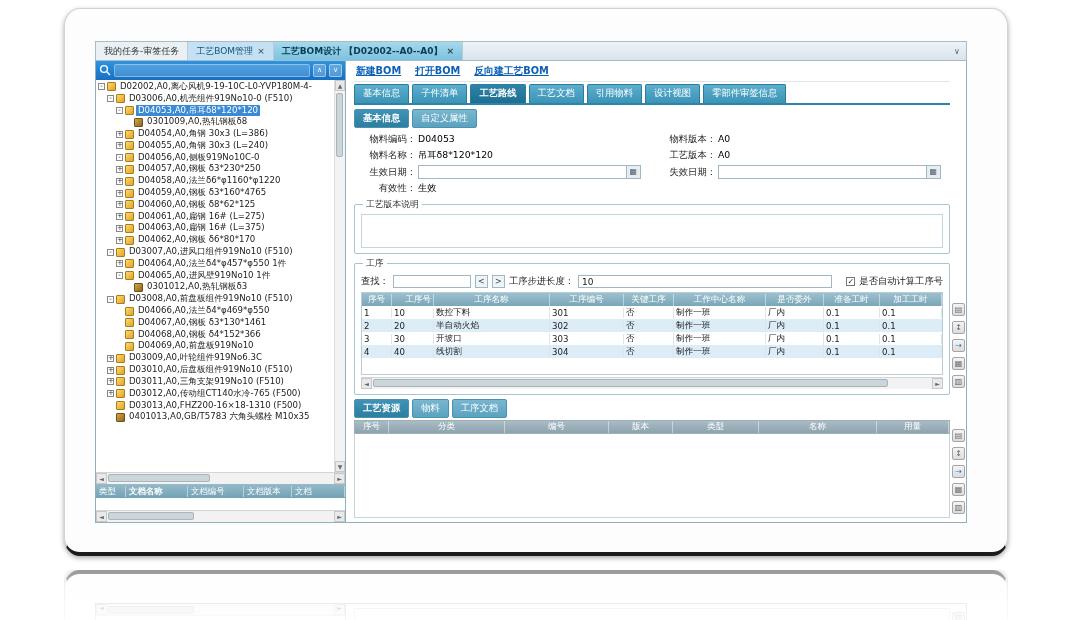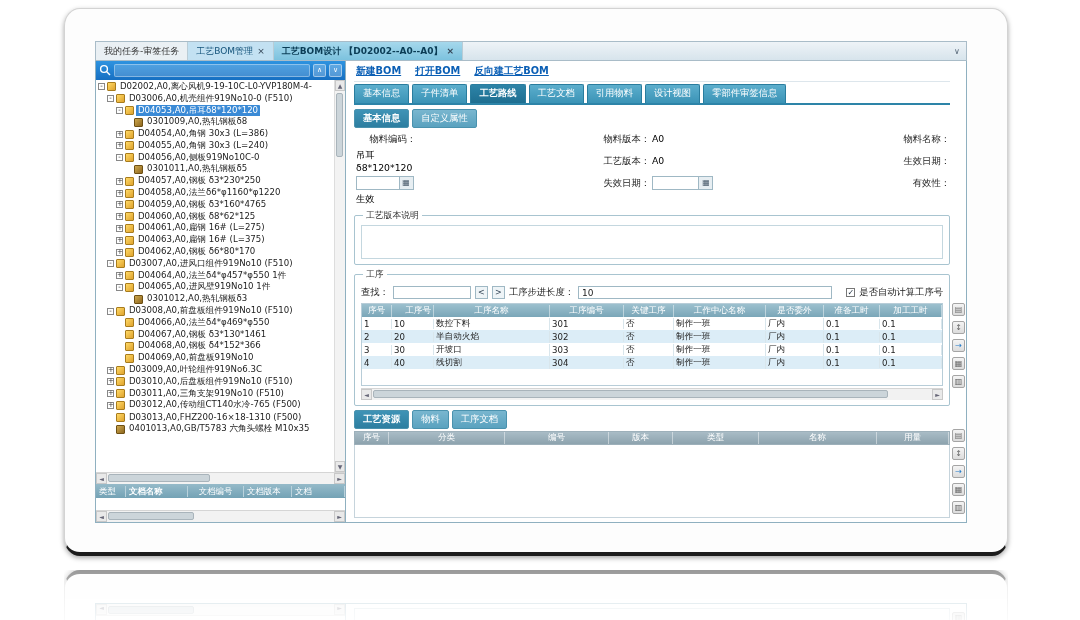--- a/index.html
+++ b/index.html
@@ -149,25 +149,20 @@
               <div class="trow" style="padding-left: 20px;">
                 <span class="exp">+</span>
                 <span class="ticon bom"></span>
                 <span class="lbl">D04055,A0,角钢 30x3 (L=240)</span>
               </div>
               <div class="trow" style="padding-left: 20px;">
                 <span class="exp">-</span>
                 <span class="ticon bom"></span>
                 <span class="lbl">D04056,A0,侧板919No10C-0</span>
               </div>
-              <div class="trow" style="padding-left: 29px;">
-                <span class="expgap"></span>
-                <span class="ticon mat"></span>
-                <span class="lbl">0301011,A0,热轧钢板δ5</span>
-              </div>
               <div class="trow" style="padding-left: 20px;">
                 <span class="exp">+</span>
                 <span class="ticon bom"></span>
                 <span class="lbl">D04057,A0,钢板 δ3*230*250</span>
               </div>
               <div class="trow" style="padding-left: 20px;">
                 <span class="exp">+</span>
                 <span class="ticon bom"></span>
                 <span class="lbl">D04058,A0,法兰δ6*φ1160*φ1220</span>
               </div>
@@ -283,21 +278,21 @@
         <div class="hscroll">
           <div class="hs-btn">◄</div>
           <div class="hs-track">
               <div class="hs-thumb"></div>
             </div>
           <div class="hs-btn">►</div>
         </div>
         <div class="doc-header">
             <div class="doc-cell" style="width: 30px;">类型</div>
             <div class="doc-cell" style="width: 62px; font-weight: bold;">文档名称</div>
-            <div class="doc-cell" style="width: 56px; text-align: center;">文档编号</div>
+            <div class="doc-cell" style="width: 56px;">文档编号</div>
             <div class="doc-cell" style="width: 48px;">文档版本</div>
             <div class="doc-cell" style="flex: 1 1 0%;">文档</div>
           </div>
         <div class="doc-body"></div>
         <div class="hscroll">
           <div class="hs-btn">◄</div>
           <div class="hs-track">
               <div class="hs-thumb" style="width:38%"></div>
             </div>
           <div class="hs-btn">►</div>
@@ -321,20 +316,21 @@
             <div class="mtab">设计视图</div>
             <div class="mtab">零部件审签信息</div>
           </div>
         <div class="sub-tabs">
             <div class="stab active">基本信息</div>
             <div class="stab">自定义属性</div>
           </div>
 
         <div class="form-grid">
           <div class="flabel">物料编码：</div>
+          <div class="fvalue">D04053</div>
           <div class="flabel">物料版本：</div>
           <div class="fvalue">A0</div>
 
           <div class="flabel">物料名称：</div>
           <div class="fvalue">吊耳δ8*120*120</div>
           <div class="flabel">工艺版本：</div>
           <div class="fvalue">A0</div>
 
           <div class="flabel">生效日期：</div>
           <div class="fvalue">

